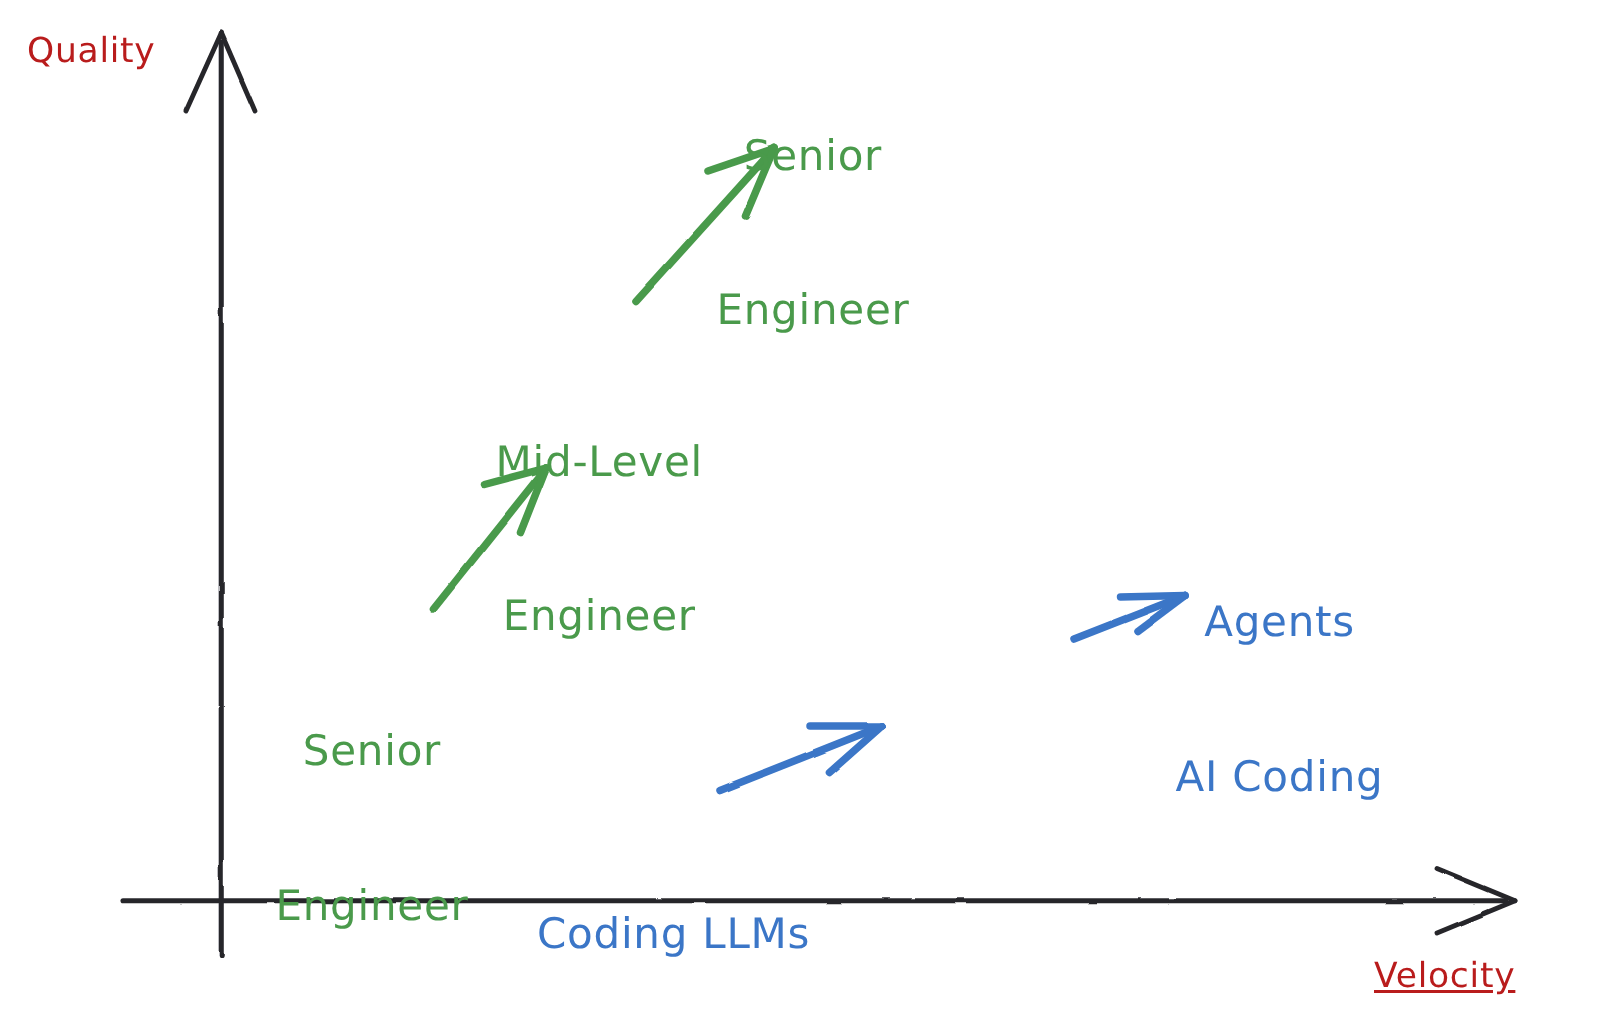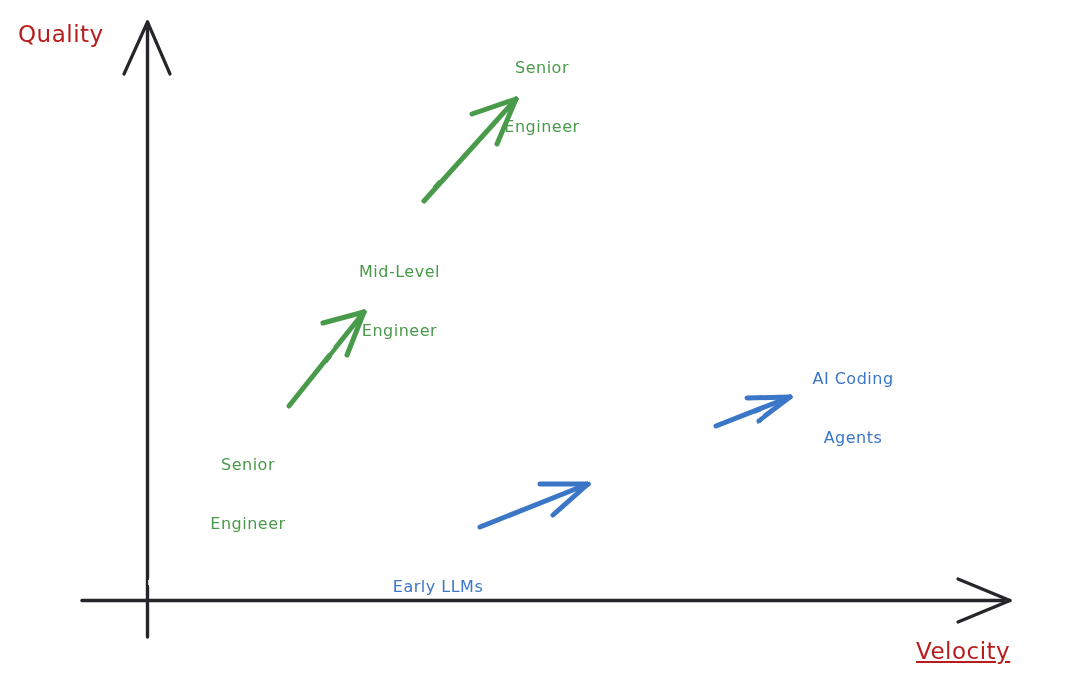--- a/index.html
+++ b/index.html
@@ -34,21 +34,21 @@
     line-height: 1.22;
     letter-spacing: 0.5px;
     -webkit-font-smoothing: antialiased;
   }
   .axis-label {
     color: #b91c1c;
     font-size: 23px;
     font-weight: 400;
   }
   .node-label {
-    font-size: 16px;
+    font-size: 28px;
     font-weight: 400;
     text-align: center;
   }
   .node-label.green { color: #4a9a4b; }
   .node-label.blue  { color: #3b76c7; }
   .node-label .line { display: block; }
 </style>
 </head>
 <body>
 
@@ -115,22 +115,22 @@
     <span class="line">Mid-Level</span>
     <span class="line">Engineer</span>
   </div>
 
   <div class="label node-label green" style="left:472px; top:19px; width:140px;">
     <span class="line">Senior</span>
     <span class="line">Engineer</span>
   </div>
 
   <div class="label node-label blue" style="left:358px; top:538px; width:160px;">
-    <span class="line">Early LLMs</span>
+    <span class="line">Coding LLMs</span>
   </div>
 
 
   <div class="label node-label blue" style="left:778px; top:330px; width:150px;">
+    <span class="line">Agents</span>
     <span class="line">AI Coding</span>
-    <span class="line">Agents</span>
   </div>
 
 </div>
 
 </body></html>

